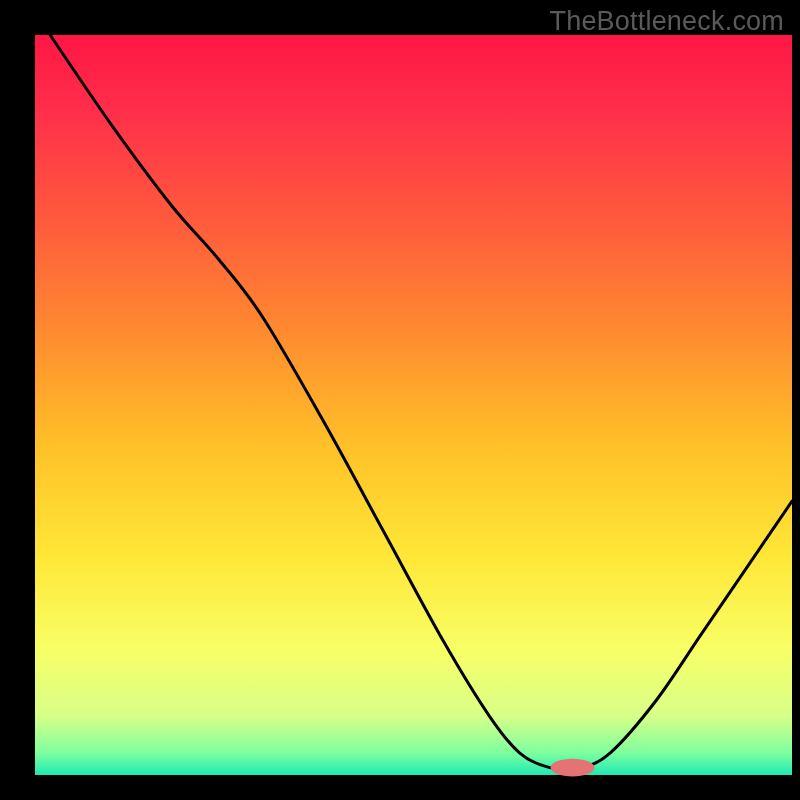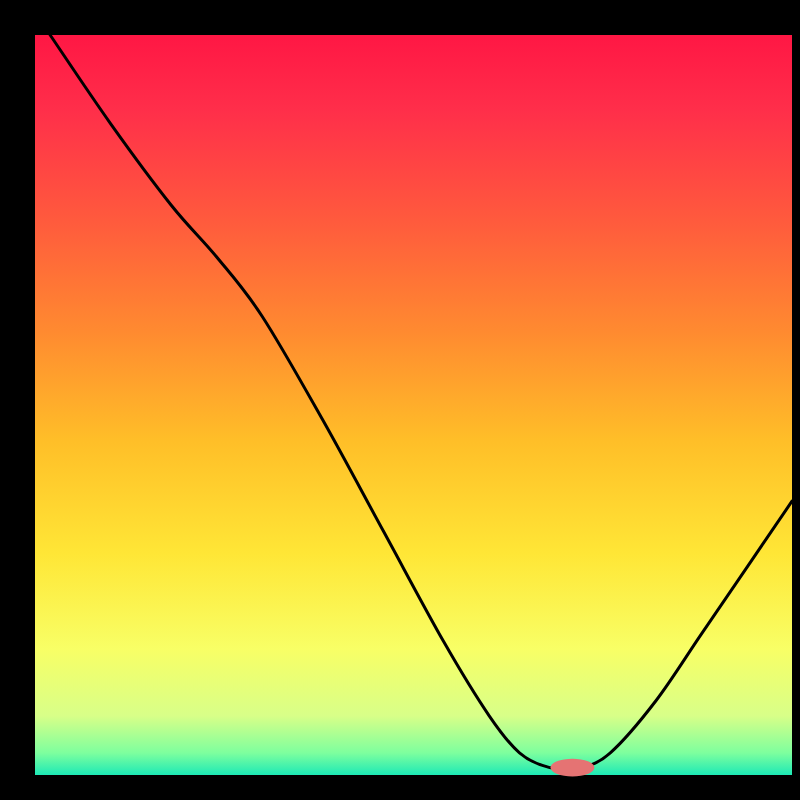--- a/index.html
+++ b/index.html
@@ -48,13 +48,14 @@
           <stop offset="92%" stop-color="#d8ff88"></stop>
           <stop offset="97%" stop-color="#7eff9e"></stop>
           <stop offset="100%" stop-color="#1de9b6"></stop>
         </linearGradient>
     </defs>
     <rect id="outer-bg" x="0" y="0" width="800" height="800" fill="#000"></rect>
     <rect id="plot-bg" fill="url(#bg-grad)" x="35" y="35" width="757" height="740"></rect>
     <path id="curve" fill="none" stroke-width="3" stroke-linecap="round" stroke-linejoin="round" d="M 50.14 35 C 60.233333333333334 49.8, 90.51333333333334 95.43333333333334, 110.7 123.8 C 130.88666666666666 152.16666666666666, 153.59666666666666 183, 171.26 205.2 C 188.92333333333332 227.39999999999998, 201.54 238.5, 216.68 257 C 231.82000000000002 275.5, 244.4366666666667 289.06666666666666, 262.1 316.2 C 279.7633333333334 343.3333333333333, 302.47333333333336 384.03333333333336, 322.66 419.8 C 342.8466666666667 455.56666666666666, 363.03333333333336 493.79999999999995, 383.22 530.8 C 403.4066666666667 567.8, 426.1166666666667 610.9666666666667, 443.78000000000003 641.8000000000001 C 461.4433333333334 672.6333333333334, 476.5833333333333 697.3000000000001, 489.2 715.8000000000001 C 501.81666666666666 734.3000000000001, 509.38666666666666 744.1666666666666, 519.48 752.8 C 529.5733333333334 761.4333333333333, 539.6666666666666 765.1333333333333, 549.76 767.6 C 559.8533333333334 770.0666666666667, 569.9466666666666 770.0666666666667, 580.04 767.6 C 590.1333333333333 765.1333333333333, 597.7033333333334 763.9, 610.32 752.8 C 622.9366666666667 741.6999999999999, 640.6 720.7333333333333, 655.74 701 C 670.88 681.2666666666667, 686.02 656.6000000000001, 701.16 634.4000000000001 C 716.3 612.2, 731.4399999999999 590, 746.5799999999999 567.8 C 761.7199999999999 545.5999999999999, 784.43 512.3, 792 501.2" stroke="#000000"></path>
     <ellipse id="marker" cx="572.47" cy="767.6" rx="21.953" ry="8.88" fill="#e57373"></ellipse>
   </svg>
+  <div class="watermark">TheBottleneck.com</div>
 </div>
 
 </body></html>

